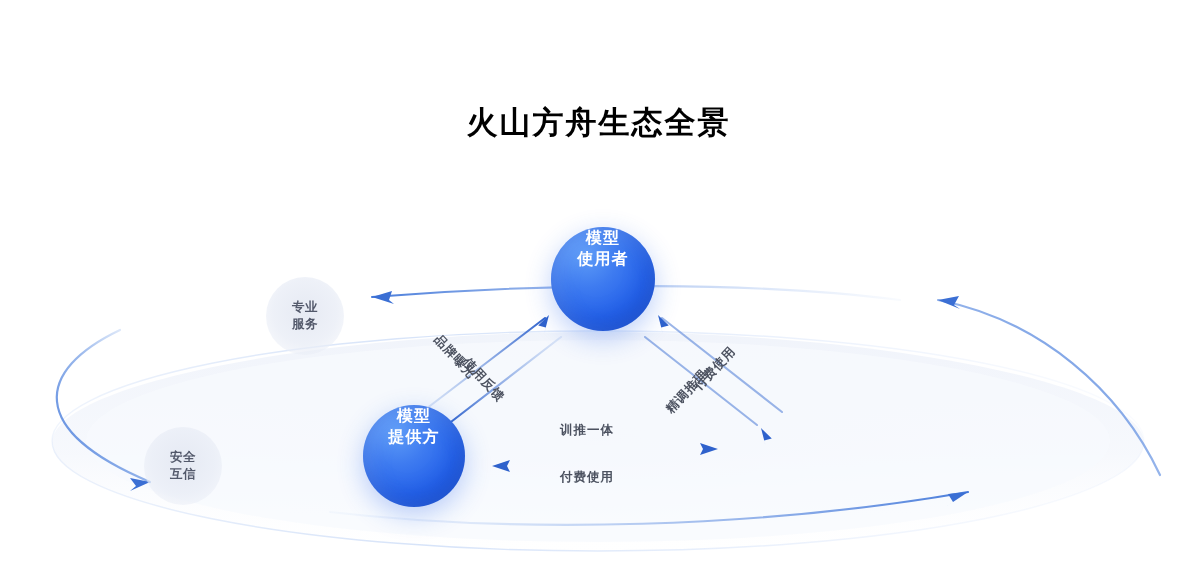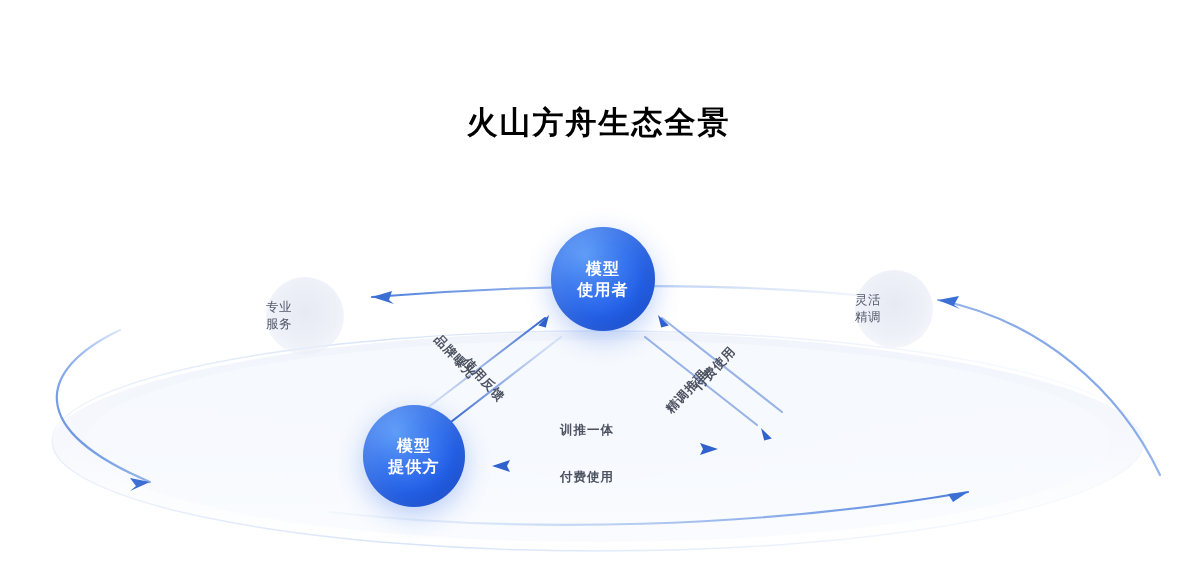--- a/index.html
+++ b/index.html
@@ -38,21 +38,21 @@
     top: 0;
   }
 
   
   .core-node {
     position: absolute;
     border-radius: 50%;
     display: flex;
     flex-direction: column;
     align-items: center;
-    justify-content: center;
+    justify-content: flex-start;
     color: #ffffff;
     font-size: 16px;
     font-weight: bold;
     line-height: 1.32;
     letter-spacing: 1.2px;
     text-align: center;
     background:
       radial-gradient(circle at 33% 27%,
         #5e9cf7 0%,
         #3e7bf0 32%,
@@ -69,24 +69,24 @@
   #node-engine      { left: 740px; top: 405px; width: 102px; height: 102px; }
 
   
   .satellite {
     position: absolute;
     width: 78px;
     height: 78px;
     border-radius: 50%;
     display: flex;
     flex-direction: column;
-    align-items: flex-start;
+    align-items: center;
     justify-content: center;
     font-size: 12.5px;
-    font-weight: normal;
+    font-weight: bold;
     color: #53596b;
     line-height: 1.34;
     letter-spacing: 0.6px;
     text-align: center;
     background: radial-gradient(circle at 50% 45%,
         rgba(228,232,242,0.92) 0%,
         rgba(233,237,246,0.80) 55%,
         rgba(240,243,250,0.18) 100%);
   }
   .satellite .ln { display: block; white-space: nowrap; }
@@ -234,23 +234,23 @@
     <g>
       <line x1="728" y1="466" x2="498" y2="466" stroke="url(#edgeLeft)" stroke-width="2.1" stroke-linecap="round"></line>
       <path d="M 492 466 L 510 460 L 507 466 L 510 472 Z" fill="#2f62cc"></path>
     </g>
   </svg>
 
   <div class="satellite" id="sat-service">
     <span class="ln">专业</span>
     <span class="ln">服务</span>
   </div>
-  <div class="satellite" id="sat-tuning">
-    <span class="ln">灵活</span>
-    <span class="ln">精调</span>
+  <div class="satellite" id="sat-trust">
+    <span class="ln">安全</span>
+    <span class="ln">互信</span>
   </div>
 
   <div class="core-node" id="node-user">
     <span class="ln">模型</span>
     <span class="ln">使用者</span>
   </div>
   <div class="core-node" id="node-provider">
     <span class="ln">模型</span>
     <span class="ln">提供方</span>
   </div>

